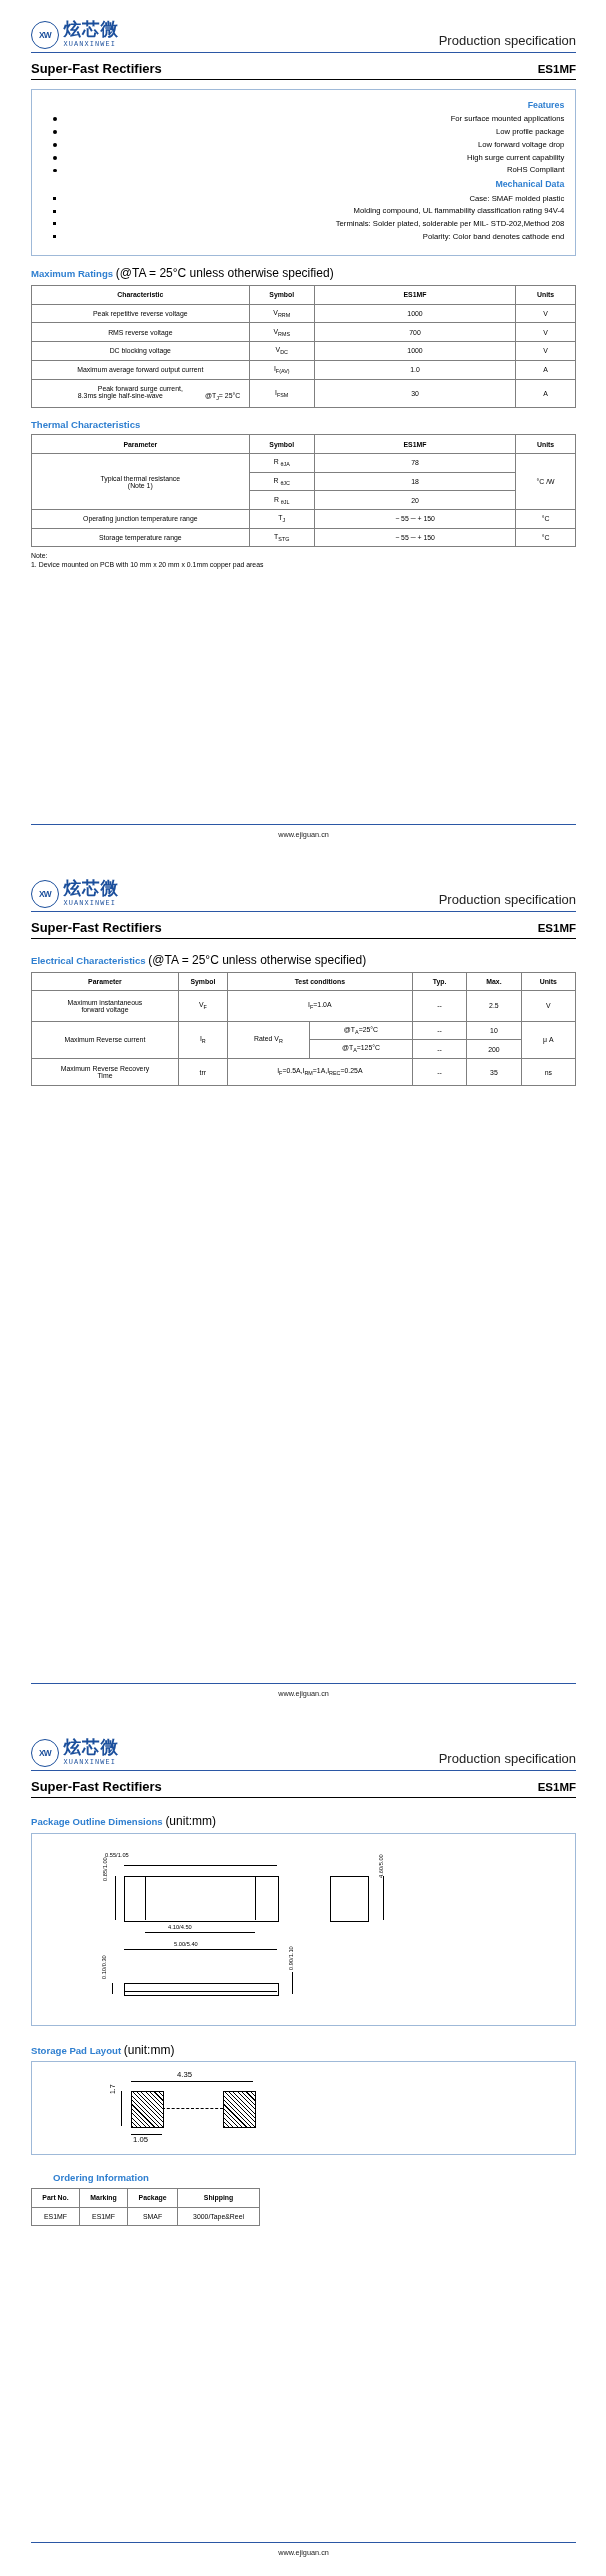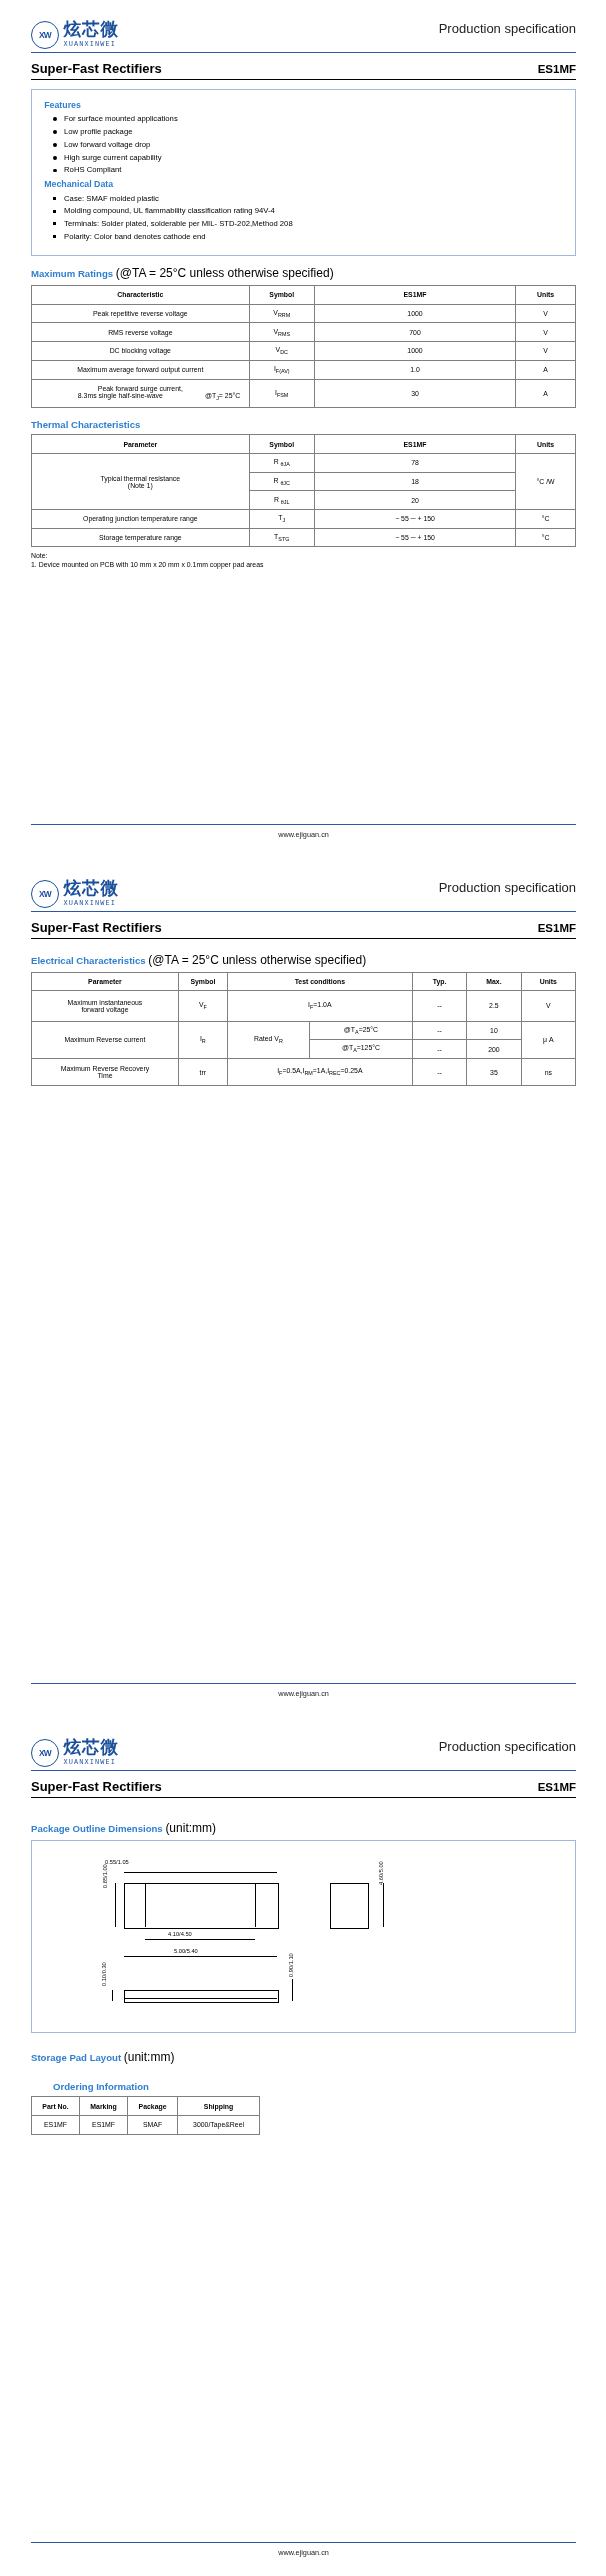--- a/index.html
+++ b/index.html
@@ -1,33 +1,33 @@
 <!DOCTYPE html>
 <html style="font-size:12.2px"><head>
 <meta charset="utf-8">
 <style>
   html,body{margin:0;padding:0;background:#ffffff;}
   body{width:607px;font-family:"Liberation Sans",sans-serif;color:#000;}
   .page{width:607px;height:859px;position:relative;box-sizing:border-box;padding:21.4px 31px 0 31px;}
   .page + .page{border-top:0;}
   
-  .hdr{display:flex;align-items:flex-start;justify-content:space-between;border-bottom:1.5px solid #2b57a5;padding-bottom:3.1px;}
+  .hdr{display:flex;align-items:flex-end;justify-content:space-between;border-bottom:1.5px solid #2b57a5;padding-bottom:3.1px;}
   .logo{display:flex;align-items:center;gap:4.6px;}
   .logo-badge{width:26px;height:26px;border:1.5px solid #1b4f9c;border-radius:50%;display:flex;align-items:center;justify-content:center;font-size:8.4px;font-weight:bold;color:#1b4f9c;letter-spacing:-0.8px;}
   .logo-txt{line-height:1;font-family:Liberation Mono, monospace;}
   .logo-cn{font-size:17.6px;font-weight:bold;color:#1b4f9c;letter-spacing:0.8px;}
   .logo-en{font-size:6.9px;color:#1b4f9c;letter-spacing:1.1px;margin-top:1.5px;}
   .hdr-right{font-size:13px;color:#222;padding-bottom:1.5px;}
   
   .titlebar{display:flex;align-items:baseline;justify-content:space-between;border-bottom:1.5px solid #000;padding:7.7px 0 3.1px 0;text-align:right;}
   .titlebar .t{font-size:13px;font-weight:bold;}
   .titlebar .p{font-size:11.5px;font-weight:bold;}
   .sec-title{color:#2f7fd0;font-size:9.6px;font-weight:bold;margin:10.7px 0 4.6px 0;}
   .sec-title .sub{color:#000;font-weight:normal;font-size:12px;}
-  .box{border:0.8px solid #9fb9d8;padding:7.7px 10.7px 9.2px 10.7px;}
+  .box{border:0.8px solid #9fb9d8;padding:7.7px 10.7px 9.2px 10.7px;text-align:right;}
   .box h4{color:#2f7fd0;font-size:8.8px;margin:1.5px 0 4.6px 1.5px;}
   ul.bul{list-style:none;margin:0 0 4.6px 0;padding:0 0 0 10.7px;}
   ul.bul li{font-size:7.7px;margin:3.8px 0;position:relative;padding-left:10.7px;}
   ul.bul li:before{content:"";position:absolute;left:0;top:3.1px;width:3.8px;height:3.8px;background:#000;border-radius:50%;}
   ul.bul.sq li:before{border-radius:0;width:3.1px;height:3.1px;top:3.1px;}
   
   table.t{border-collapse:collapse;width:100%;font-size:6.9px;}
   table.t th,table.t td{border:0.8px solid #7f7f7f;padding:3.1px 3.8px;text-align:center;vertical-align:middle;height:11.5px;}
   table.t th{font-weight:bold;}
   td.l{text-align:left;}
@@ -265,21 +265,21 @@
       </div>
     </div>
     <div class="hdr-right">Production specification</div>
   </div>
 
   <div class="titlebar">
     <div class="t">Super-Fast Rectifiers</div>
     <div class="p">ES1MF</div>
   </div>
 
-  <div class="sec-title" style="margin-top:23px;">
+  <div class="sec-title" style="margin-top:16px;">
     <span>Package Outline Dimensions</span>
     <span class="sub">(unit:mm)</span>
   </div>
 
   <div class="drawbox">
 
     <div class="rectline" style="left:92px;top:42px;width:153px;height:44px;"></div>
     <div class="vline" style="left:113px;top:42px;height:44px;"></div>
     <div class="vline" style="left:223px;top:42px;height:44px;"></div>
     <div class="hline" style="left:92px;top:31px;width:153px;"></div>
@@ -301,20 +301,31 @@
     <div class="dim" style="left:69px;top:145px;transform:rotate(-90deg);transform-origin:left top;">0.10/0.30</div>
     <div class="vline" style="left:260px;top:138px;height:22px;"></div>
     <div class="dim" style="left:256px;top:136px;transform:rotate(-90deg);transform-origin:left top;">0.90/1.10</div>
   </div>
 
   <div class="sec-title" style="margin-top:17px;">
     <span>Storage Pad Layout</span>
     <span class="sub">(unit:mm)</span>
   </div>
 
+  <div class="drawbox2">
+    <div class="hatch" style="left:99px;top:29px;width:31px;height:35px;"></div>
+    <div class="hatch" style="left:191px;top:29px;width:31px;height:35px;"></div>
+    <div class="hline" style="left:130px;top:46px;width:61px;border-top:0.8px dashed #000;"></div>
+    <div class="hline" style="left:99px;top:18.4px;width:122px;"></div>
+    <div class="dim" style="left:145px;top:7.7px;font-size:7.7px;">4.35</div>
+    <div class="vline" style="left:89px;top:29px;height:35px;"></div>
+    <div class="dim" style="left:77px;top:32px;transform:rotate(-90deg);transform-origin:left top;font-size:6.9px;">1.7</div>
+    <div class="hline" style="left:99px;top:72px;width:31px;"></div>
+    <div class="dim" style="left:101px;top:73px;font-size:7.7px;">1.05</div>
+  </div>
 
   <div class="sec-title" style="margin-top:17px;margin-left:22px;">Ordering Information</div>
 
   <table class="t ordering" style="width:42%;">
     <tbody>
         <tr>
       <th class="l">Part No.</th>
       <th class="l">Marking</th>
       <th class="l">Package</th>
       <th class="l">Shipping</th>

